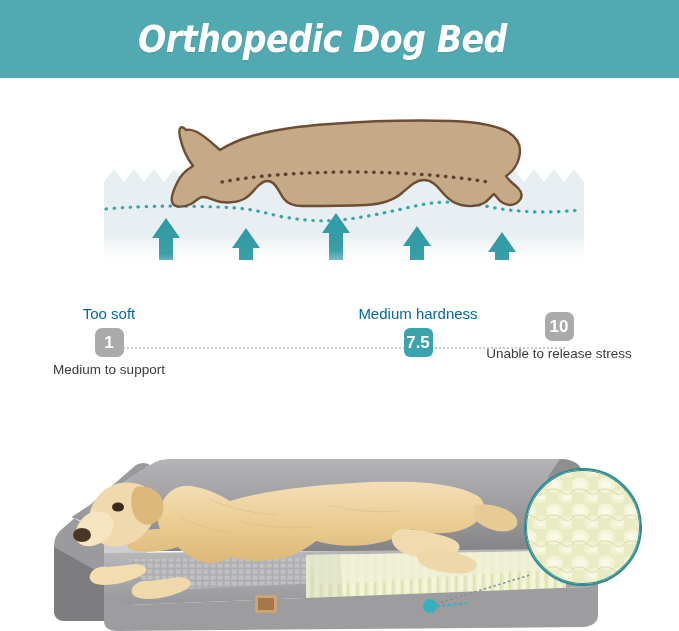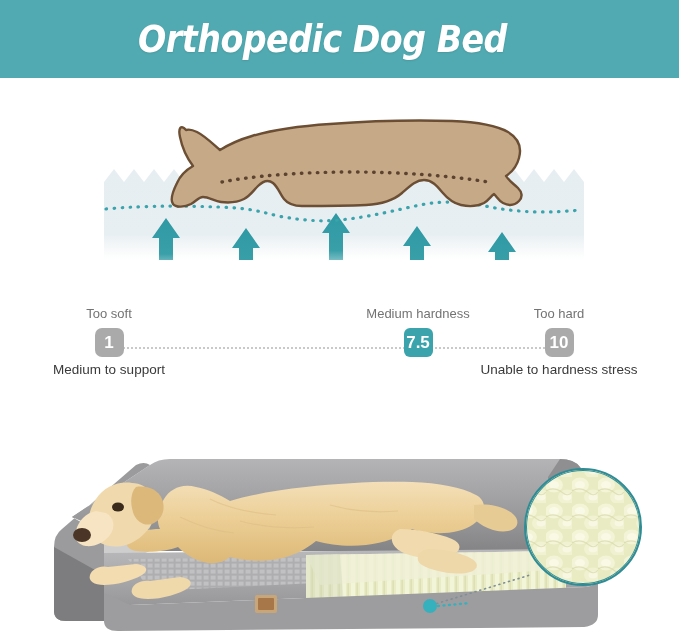--- a/index.html
+++ b/index.html
@@ -15,21 +15,21 @@
     letter-spacing:-0.5px;
     font-family:"DejaVu Sans Condensed","Liberation Sans",sans-serif;
     text-shadow:0 1px 2px rgba(0,0,0,.10);margin-left:11px;}
   .illus-svg{position:absolute;left:0px;top:100px;}
 
   
   .scale{position:absolute;left:0;top:300px;width:679px;height:110px;}
   .scale-line{position:absolute;top:47px;left:115px;width:450px;height:0;
     border-top:2px dotted #c9c9c9;}
   .stop{position:absolute;width:190px;text-align:center;}
-  .stop .top-lab{font-size:13px;color:#737373;line-height:16px;}
+  .stop .top-lab{font-size:15px;color:#0369a1;line-height:16px;}
   .badge{display:inline-flex;align-items:center;justify-content:center;
     width:29px;height:29px;border-radius:7px;color:#fff;font-size:17px;
     font-weight:bold;margin:6px 0 5px 0;position:relative;z-index:3;}
   .badge.gray{background:#aaaaaa;}
   .badge.teal{background:#3aa3ac;border-radius:6px;}
   .stop .bot-lab{font-size:13.5px;color:#3a3a3a;line-height:16px;}
 
   #stop-soft{left:14px;top:6px;}
   #stop-med{left:323px;top:6px;}
   #stop-hard{left:464px;top:6px;}
@@ -150,23 +150,22 @@
       <div class="badge gray">1</div>
       <div class="bot-lab">Medium to support</div>
     </div>
 
     <div class="stop" id="stop-med">
       <div class="top-lab">Medium hardness</div>
       <div class="badge teal">7.5</div>
     </div>
 
     <div class="stop" id="stop-hard">
-      <div class="top-lab">Too hard</div>
       <div class="badge gray">10</div>
-      <div class="bot-lab">Unable to hardness stress</div>
+      <div class="bot-lab">Unable to release stress</div>
     </div>
   </div>
 
   <div class="photo">
     <svg class="photo-svg" width="679" height="206" viewBox="0 0 679 206">
       <defs>
         <linearGradient id="bolsterG" x1="0" y1="0" x2="0" y2="1">
           <stop offset="0%" stop-color="#b4b4b6"></stop>
           <stop offset="60%" stop-color="#9a9a9c"></stop>
           <stop offset="100%" stop-color="#848486"></stop>

